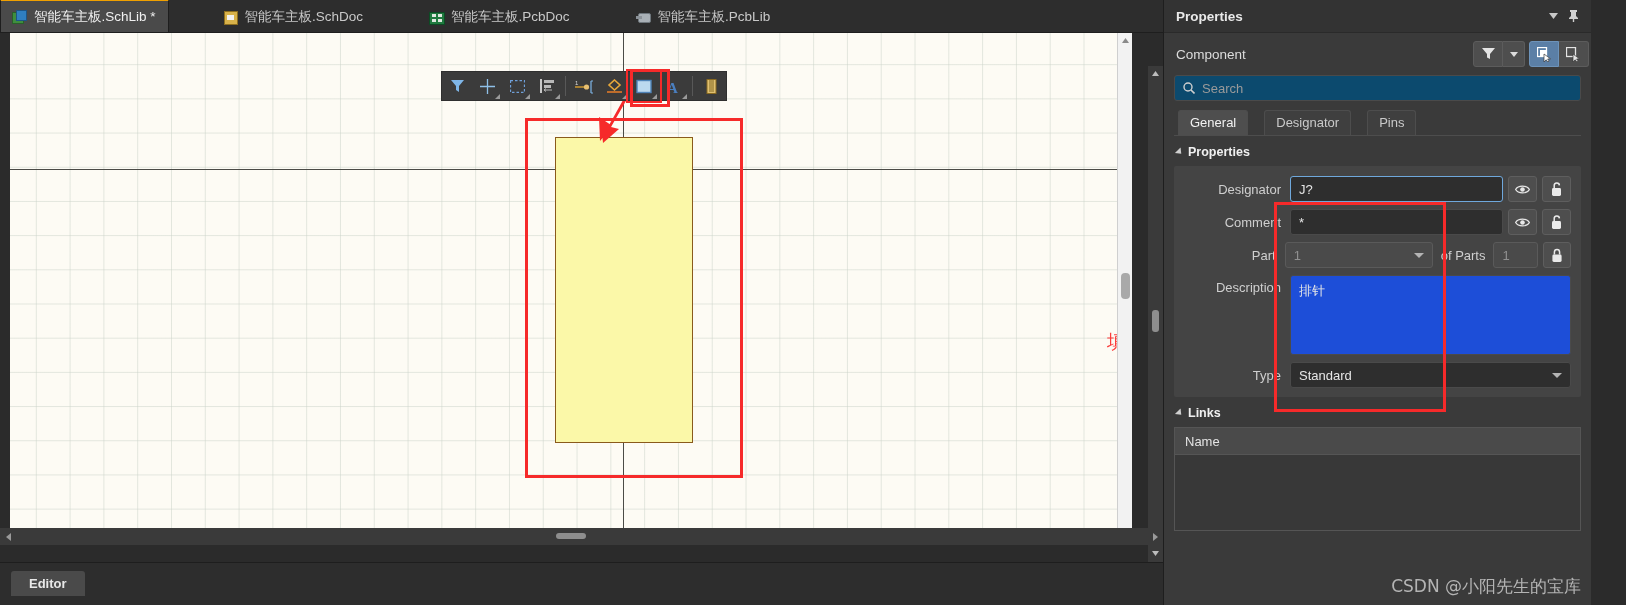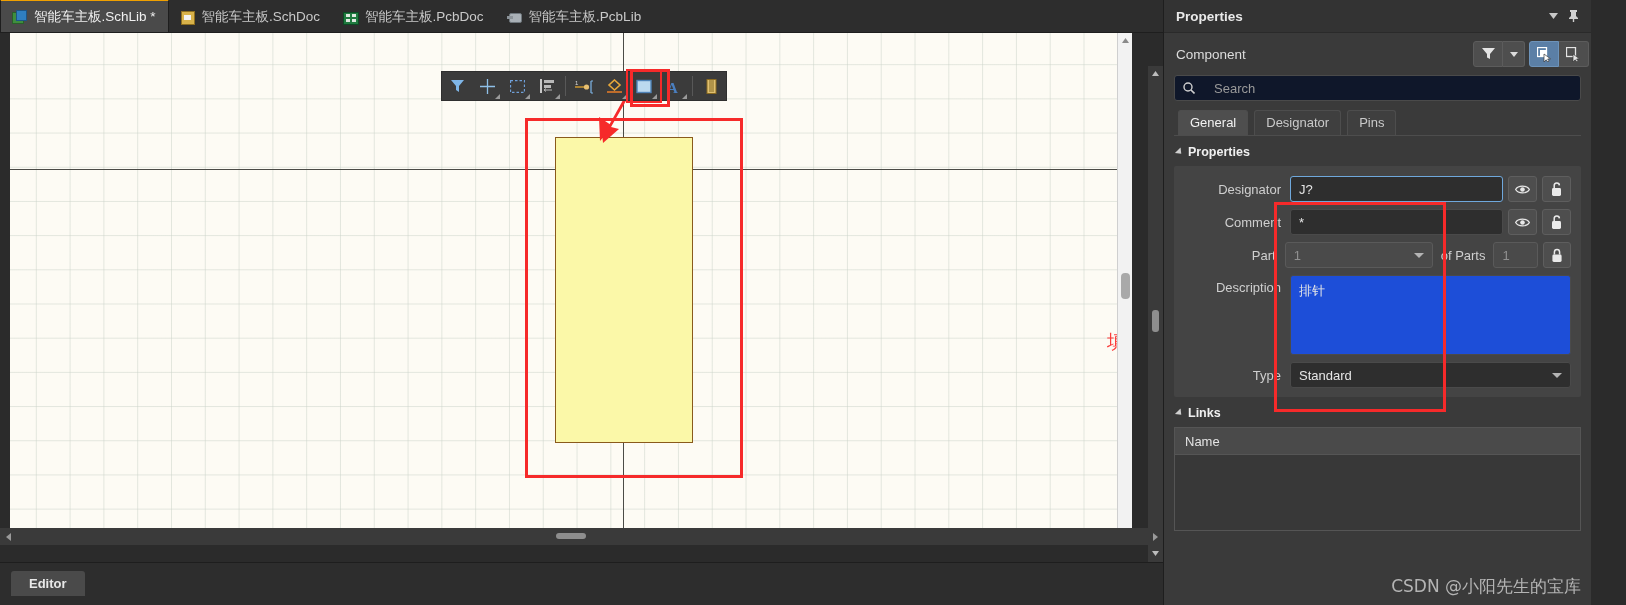--- a/index.html
+++ b/index.html
@@ -9,20 +9,21 @@
     font-family: "Liberation Sans", "DejaVu Sans", sans-serif;
     -webkit-font-smoothing: antialiased;
   }
   .app { position: relative; width: 1626px; height: 605px; background: #2b2b2b; }
 
   
   .tabbar {
     position: absolute; left: 0; top: 0; width: 1163px; height: 33px;
     background: #2d2d2d; display: flex; align-items: flex-end;
     border-bottom: 1px solid #1e1e1e;
+    gap: 43px;
   }
   .doctab {
     display: flex; align-items: center; gap: 7px;
     height: 31px; padding: 0 12px 0 11px;
     font-size: 13.5px; color: #c9c9c9; white-space: nowrap;
     position: relative;
   }
   .doctab.active {
     background: #4a4a4a; color: #f0f0f0;
     border-top: 2px solid #f0a000;
@@ -148,26 +149,26 @@
     border-radius: 3px; display:flex; align-items:center; justify-content:center;
     color:#dcdcdc; margin-left: 4px;
   }
   .sq-btn.blue { background: #5b7fa6; border-color: #6d93ba; }
   .sq-grp { display: flex; margin-left: 4px; }
   .sq-grp .sq-btn { margin: 0; border-radius: 0; }
   .sq-grp .sq-btn:first-child { border-radius: 3px 0 0 3px; }
   .sq-grp .sq-btn:last-child { border-radius: 0 3px 3px 0; border-left: none; }
 
   .searchbar {
-    margin: 0 10px; height: 26px; background: #0f172a; border: 1px solid #4a4a4a;
-    border-radius: 3px; display: flex; align-items: center; padding: 8px 8px; gap: 19px;
+    margin: 0 10px; height: 26px; background: #0c4a6e; border: 1px solid #4a4a4a;
+    border-radius: 3px; display: flex; align-items: center; padding: 8px 8px; gap: 7px;
   }
   .searchbar .ph { color: #9a9a9a; font-size: 13px; }
 
-  .tabs { display: flex; gap: 6px; padding: 9px 0 0 14px; align-items: flex-end; }
+  .tabs { display: flex; gap: 16px; padding: 9px 0 0 14px; align-items: flex-end; }
   .ptab {
     padding: 4px 11px 5px; font-size: 13px; color: #cacaca;
     background: #3f3f3f; border: 1px solid #4d4d4d; border-bottom: none;
     border-radius: 3px 3px 0 0;
   }
   .ptab.active { background: #4e4e4e; color: #f2f2f2; }
   .tabs-rule { height: 1px; background: #4d4d4d; margin: 0 10px; }
 
   .section-hdr {
     display: flex; align-items: center; gap: 6px;

